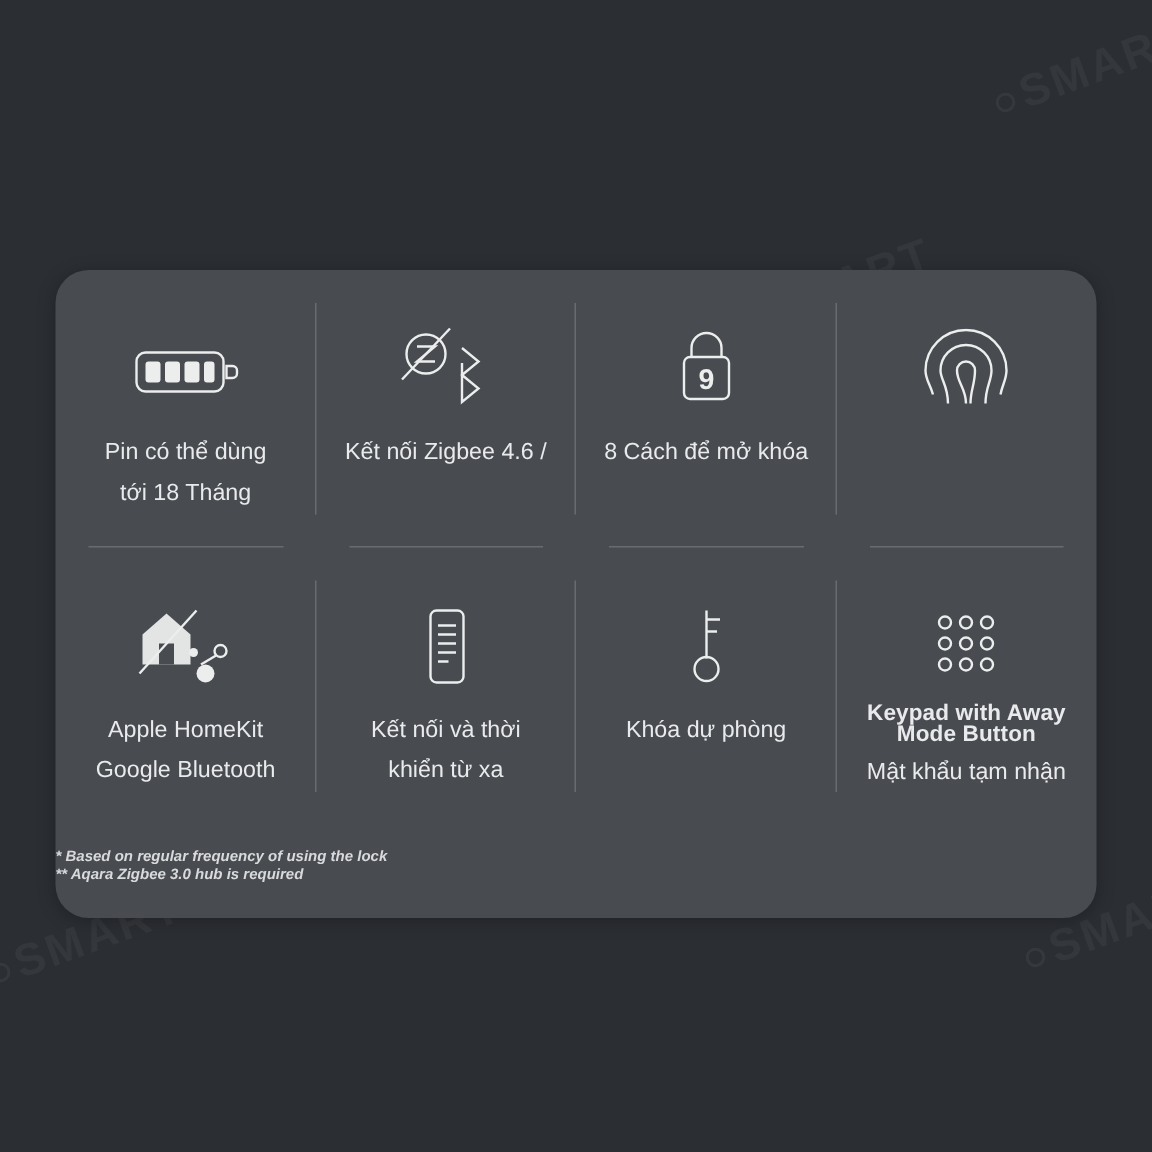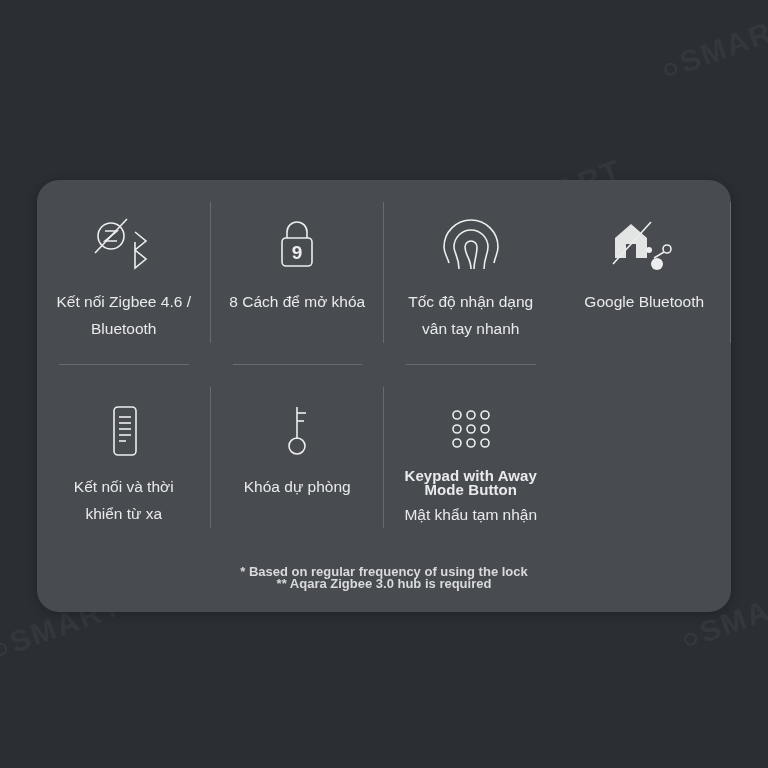--- a/index.html
+++ b/index.html
@@ -116,58 +116,74 @@
     line-height: 14px;
     letter-spacing: .1px;
     margin-top: 0;
   }
 
   .footnotes {
     position: absolute;
     left: 0;
     right: 0;
     bottom: 22px;
-    text-align: center;
+    text-align: left;
     color: #d9dadc;
-    font-size: 13px;
+    font-size: 10px;
     line-height: 12px;
     font-weight: 700;
+    font-style: italic;
   }
 
   svg { display: block; }
   .st { fill: none; stroke: #eceded; stroke-width: 1.6; }
   .stf { fill: #eceded; }
 </style>
 </head>
 <body>
 
 <div class="wm w1"><span class="dot"></span><span>SMART</span></div>
 <div class="wm w2"><span class="dot"></span><span>SMART</span></div>
 <div class="wm w3"><span class="dot"></span><span>SMART</span></div>
 <div class="wm w4"><span class="dot"></span><span>SMART</span></div>
 <div class="wm w5"><span class="dot"></span><span>SMART</span></div>
 <div class="wm w6"><span class="dot"></span><span>SMART</span></div>
 
 <div class="card">
 
   <div class="grid">
 
+    <div class="cell sep-right sep-bottom">
+      <div class="icon">
+        <svg width="78" height="44" viewBox="0 0 78 44">
+          <rect class="st" x="6" y="10" width="58" height="26" rx="6"></rect>
+          <path class="st" d="M66 19 h4 a3 3 0 0 1 3 3 v2 a3 3 0 0 1 -3 3 h-4 z"></path>
+          <rect class="stf" x="12" y="16" width="10" height="14" rx="2"></rect>
+          <rect class="stf" x="25" y="16" width="10" height="14" rx="2"></rect>
+          <rect class="stf" x="38" y="16" width="10" height="14" rx="2"></rect>
+          <rect class="stf" x="51" y="16" width="7" height="14" rx="2"></rect>
+        </svg>
+      </div>
+      <div class="cap">
+        <div>Pin có thể dùng</div>
+        <div>tới 18 Tháng</div>
+      </div>
+    </div>
 
     <div class="cell sep-right sep-bottom">
       <div class="icon">
         <svg width="78" height="62" viewBox="0 0 78 62">
           <circle class="st" cx="26" cy="20" r="13"></circle>
           <path class="st" d="M20 15 h12 l-12 10 h12"></path>
           <line class="st" x1="10" y1="37" x2="42" y2="3"></line>
           <path class="st" d="M50 26 v26 l11 -9 l-11 -9 l11 -9 l-11 -9"></path>
         </svg>
       </div>
       <div class="cap">
         <div>Kết nối Zigbee 4.6 /</div>
-        <div>Bluetooth</div>
       </div>
     </div>
 
     <div class="cell sep-right sep-bottom">
       <div class="icon">
         <svg width="60" height="62" viewBox="0 0 60 62">
           <path class="st" d="M20 22 v-6 a10 10 0 0 1 20 0 v6"></path>
           <rect class="st" x="15" y="22" width="30" height="28" rx="4"></rect>
           <text class="stf" x="30" y="43" text-anchor="middle" font-size="19" font-family="Liberation Sans, sans-serif" font-weight="700">9</text>
         </svg>
@@ -178,40 +194,37 @@
     </div>
 
     <div class="cell sep-bottom">
       <div class="icon">
         <svg width="66" height="56" viewBox="0 0 66 56">
           <path class="st" d="M33 50 c0 -10 -6 -14 -6 -22 a6 6 0 0 1 12 0 c0 9 -3 13 -3 22"></path>
           <path class="st" d="M21 50 c0 -12 -5 -16 -5 -22 a17 17 0 0 1 34 0 c0 7 -4 11 -4 22"></path>
           <path class="st" d="M11 44 c-2 -7 -5 -10 -5 -16 a27 27 0 0 1 54 0 c0 6 -3 10 -4 16"></path>
           <path class="st" d="M4 20 a29 29 0 0 1 58 0" opacity="0"></path>
         </svg>
-      </div>
-      <div class="cap">
-        <div>Tốc độ nhận dạng</div>
-        <div>vân tay nhanh</div>
       </div>
     </div>
 
     <div class="cell sep-right">
       <div class="icon">
         <svg width="78" height="62" viewBox="0 0 78 62">
           <path class="stf" d="M26 8 L10 22 v20 h32 V22 z" opacity="0.95"></path>
           <rect x="21" y="28" width="10" height="14" fill="#484b50"></rect>
           <line class="st" x1="8" y1="48" x2="46" y2="6"></line>
           <circle class="stf" cx="52" cy="48" r="6"></circle>
           <circle class="st" cx="62" cy="33" r="4"></circle>
           <line class="st" x1="49" y1="42" x2="59" y2="36"></line>
           <circle class="stf" cx="44" cy="34" r="3"></circle>
         </svg>
       </div>
       <div class="cap">
+        <div>Apple HomeKit</div>
         <div>Google Bluetooth</div>
       </div>
     </div>
 
     <div class="cell sep-right">
       <div class="icon">
         <svg width="48" height="62" viewBox="0 0 48 62">
           <rect class="st" x="14" y="6" width="22" height="48" rx="4"></rect>
           <line class="st" x1="19" y1="16" x2="31" y2="16"></line>
           <line class="st" x1="19" y1="22" x2="31" y2="22"></line>

